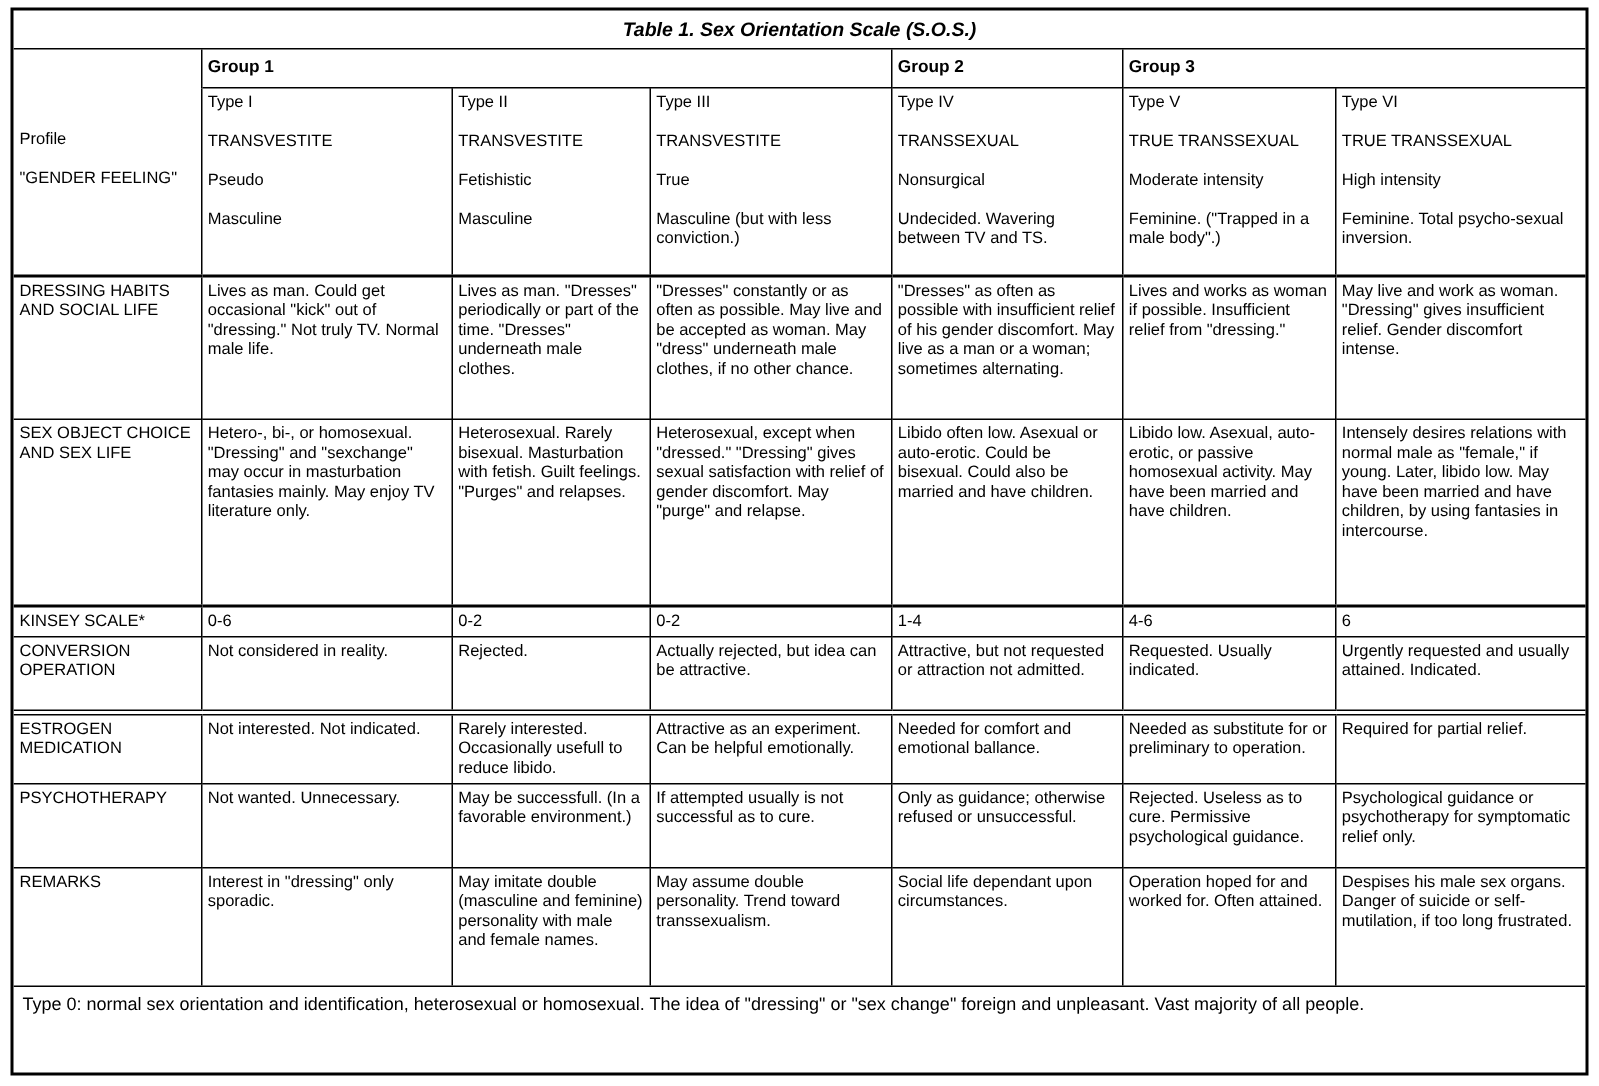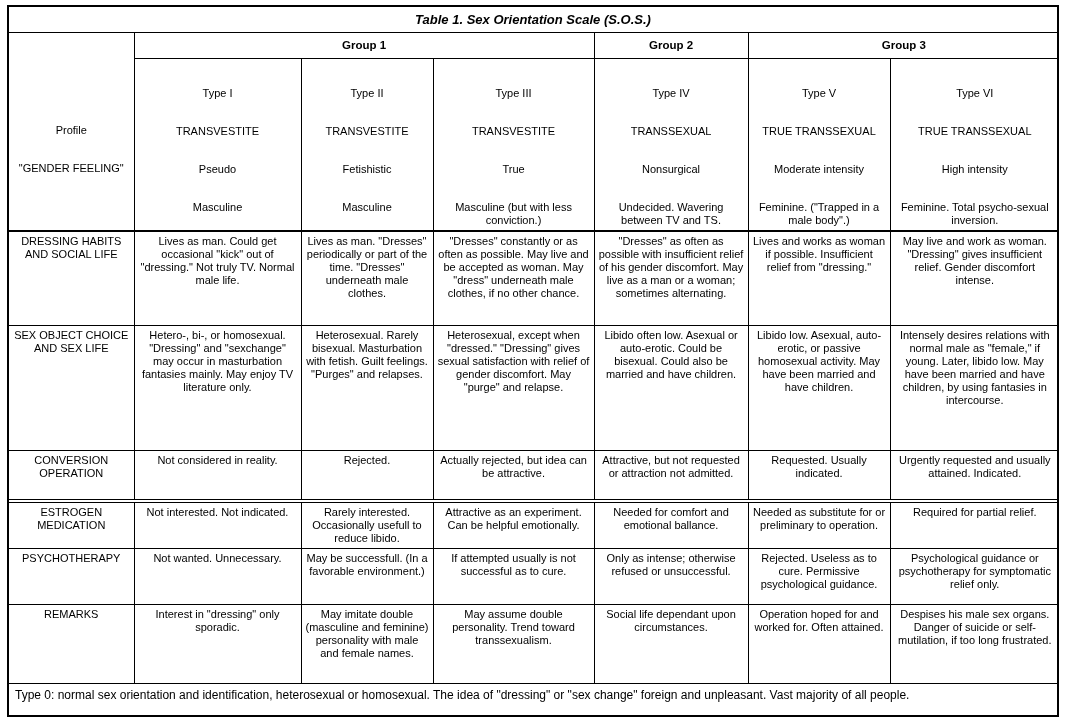--- a/index.html
+++ b/index.html
@@ -28,21 +28,20 @@
     font-style: italic;
   }
   table.sos {
     border-collapse: collapse;
     width: 100%;
     table-layout: fixed;
   }
   table.sos td {
     border: 1px solid #000;
     vertical-align: top;
-    text-align: center;
     font-size: 11px;
     line-height: 13px;
     padding: 3px 4px;
     overflow: hidden;
     word-wrap: break-word;
   }
   table.sos td:first-child { border-left: none; }
   table.sos td:last-child { border-right: none; }
   table.sos tr:first-child td { border-top: none; }
   table.sos tr:last-child td { border-bottom: none; }
@@ -50,21 +49,21 @@
   tr.group-row { height: 25px; }
   tr.group-row td {
     font-weight: bold;
     font-size: 11.5px;
     vertical-align: middle;
   }
   tr.group-row td.corner { border-bottom: none; }
 
   tr.profile-row { height: 126px; }
   tr.profile-row td.row-label { border-top: none; }
-  .pline { margin-bottom: 13px; margin-top: 25px; }
+  .pline { margin-bottom: 13px; }
   .pline:last-child { margin-bottom: 0; }
 
   tr.r-dressing   { height: 95px; }
   tr.r-sexobject  { height: 125px; margin-top: 32px; }
   tr.r-kinsey     { height: 20px; }
   tr.r-conversion { height: 50px; }
   tr.r-estrogen   { height: 40px; }
   tr.r-psych      { height: 56px; }
   tr.r-remarks    { height: 79px; }
 
@@ -166,20 +165,29 @@
     <tr class="r-sexobject">
       <td class="row-label">SEX OBJECT CHOICE AND SEX LIFE</td>
       <td>Hetero-, bi-, or homosexual. "Dressing" and "sexchange" may occur in masturbation fantasies mainly. May enjoy TV literature only.</td>
       <td>Heterosexual. Rarely bisexual. Masturbation with fetish. Guilt feelings. "Purges" and relapses.</td>
       <td>Heterosexual, except when "dressed." "Dressing" gives sexual satisfaction with relief of gender discomfort. May "purge" and relapse.</td>
       <td>Libido often low. Asexual or auto-erotic. Could be bisexual. Could also be married and have children.</td>
       <td>Libido low. Asexual, auto-erotic, or passive homosexual activity. May have been married and have children.</td>
       <td>Intensely desires relations with normal male as "female," if young. Later, libido low. May have been married and have children, by using fantasies in intercourse.</td>
     </tr>
 
+    <tr class="r-kinsey">
+      <td class="row-label">KINSEY SCALE*</td>
+      <td>0-6</td>
+      <td>0-2</td>
+      <td>0-2</td>
+      <td>1-4</td>
+      <td>4-6</td>
+      <td>6</td>
+    </tr>
 
     <tr class="r-conversion">
       <td class="row-label">CONVERSION OPERATION</td>
       <td>Not considered in reality.</td>
       <td>Rejected.</td>
       <td>Actually rejected, but idea can be attractive.</td>
       <td>Attractive, but not requested or attraction not admitted.</td>
       <td>Requested. Usually indicated.</td>
       <td>Urgently requested and usually attained. Indicated.</td>
     </tr>
@@ -192,21 +200,21 @@
       <td>Needed for comfort and emotional ballance.</td>
       <td>Needed as substitute for or preliminary to operation.</td>
       <td>Required for partial relief.</td>
     </tr>
 
     <tr class="r-psych">
       <td class="row-label">PSYCHOTHERAPY</td>
       <td>Not wanted. Unnecessary.</td>
       <td>May be successfull. (In a favorable environment.)</td>
       <td>If attempted usually is not successful as to cure.</td>
-      <td>Only as intense; otherwise refused or unsuccessful.</td>
+      <td>Only as guidance; otherwise refused or unsuccessful.</td>
       <td>Rejected. Useless as to cure. Permissive psychological guidance.</td>
       <td>Psychological guidance or psychotherapy for symptomatic relief only.</td>
     </tr>
 
     <tr class="r-remarks">
       <td class="row-label">REMARKS</td>
       <td>Interest in "dressing" only sporadic.</td>
       <td>May imitate double (masculine and feminine) personality with male and female names.</td>
       <td>May assume double personality. Trend toward transsexualism.</td>
       <td>Social life dependant upon circumstances.</td>

